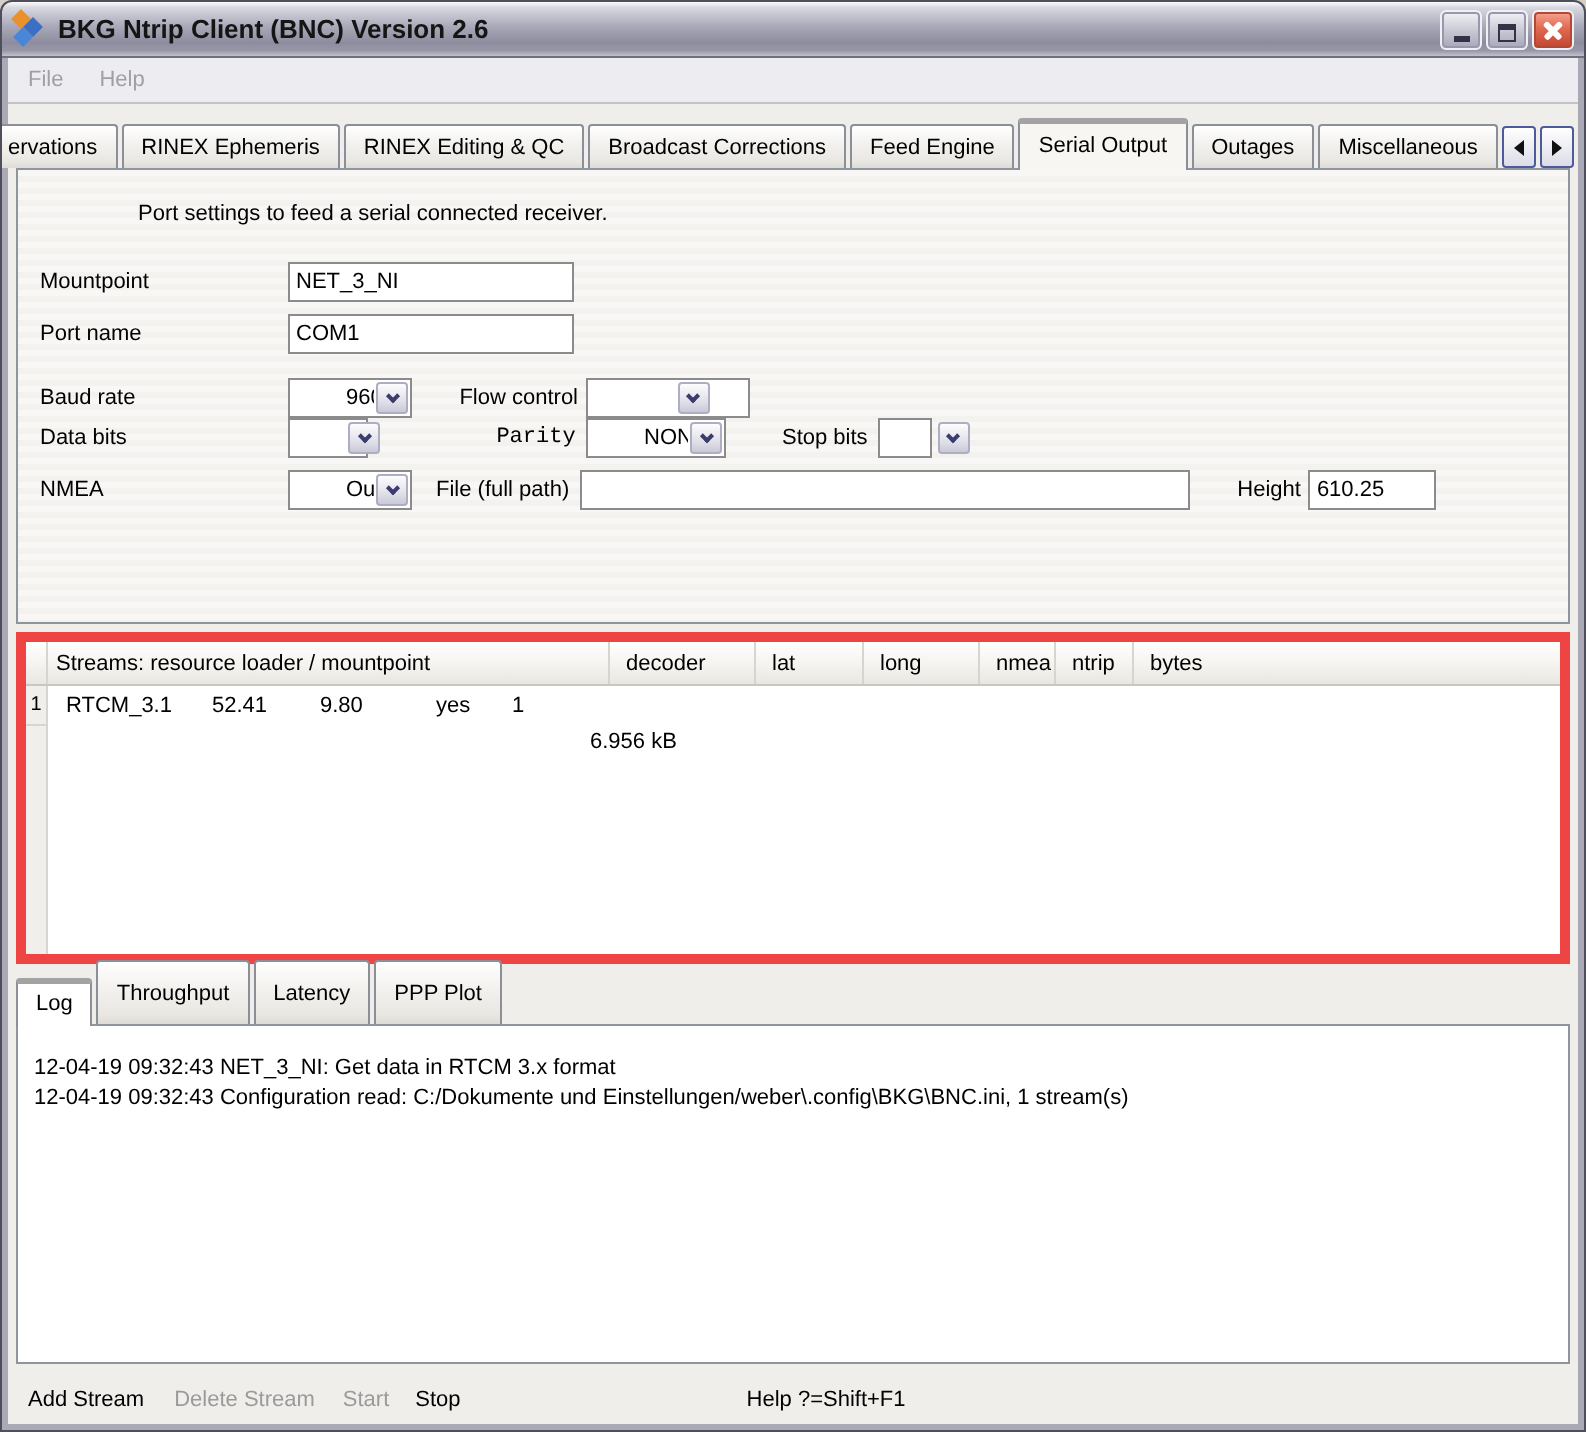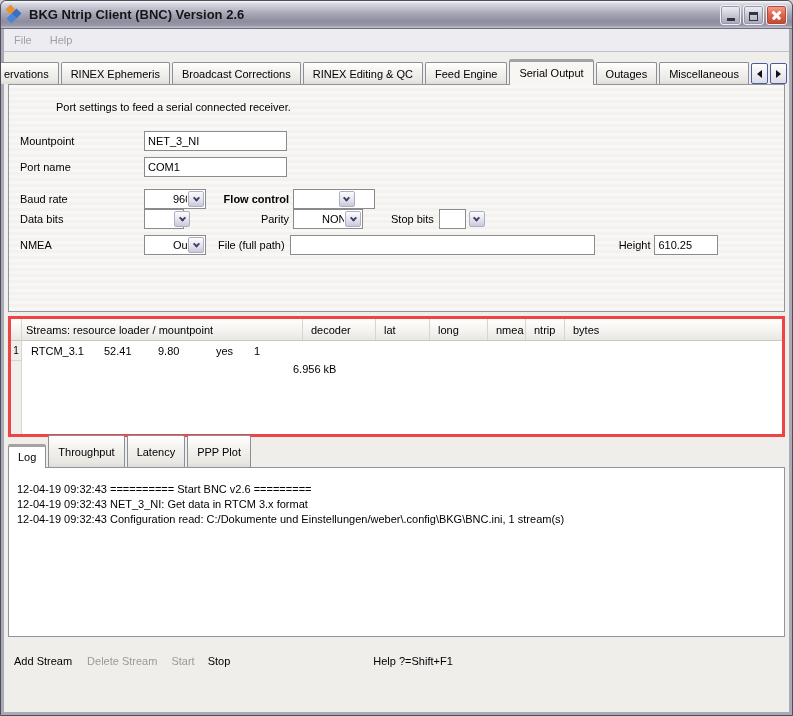--- a/index.html
+++ b/index.html
@@ -102,21 +102,21 @@
   .arr.left  { border-right:5px solid #111; }
   .arr.right { border-left:5px solid #111; }
 
   
   .pane {
     position:relative; z-index:1; flex:none;
     height:228px;
     border:1px solid #8f959c;
     background:repeating-linear-gradient(180deg,#f8f7f5 0 3px,#f3f2ee 3px 6px);
   }
-  .desc { position:absolute; left:11px; top:16px;padding-left:36px; }
+  .desc { position:absolute; left:24px; top:16px;padding-left:36px; }
   .frow { position:absolute; left:11px; height:20px; display:flex; align-items:center; white-space:nowrap; }
   .row-mount { top:46px; } .row-port { top:72px; } .row-baud { top:104px; }
   .row-data  { top:124px; } .row-nmea { top:150px; }
   .flabel { width:124px; flex:none; }
 
   .txt {
     height:20px; border:1px solid #8b8b8b; background:#fff;
     font-family:"Liberation Sans",sans-serif; font-size:11px;
     padding:0 3px; outline:none;
   }
@@ -129,30 +129,30 @@
     width:16px; height:16px; margin:1px; flex:none;
     border:1px solid #aeaec2; border-radius:2px;
     background:linear-gradient(180deg,#fdfdfe,#dcdce6 70%,#c9c9d8);
     display:flex; align-items:center; justify-content:center;
   }
   .chev { width:5px; height:5px; border-right:2px solid #3c3c6e; border-bottom:2px solid #3c3c6e;
           transform:rotate(45deg) translate(-1px,-1px); }
 
   .w143{width:143px;} .w62{width:62px;} .w82{width:82px;flex-direction:column;} .w40{width:40px;}
   .w70{width:70px;} .w27{width:27px;} .w305{width:305px;} .w64{width:64px;}
-  .lbl-flow   { width:66px; text-align:right; margin-left:17px; margin-right:4px;font-weight:bold; }
-  .lbl-parity { width:42px; text-align:right; margin-left:63px; margin-right:4px; }
+  .lbl-flow   { width:66px; text-align:right; margin-left:17px; margin-right:4px; }
+  .lbl-parity { width:42px; text-align:center; margin-left:63px; margin-right:4px;font-family:Liberation Mono, monospace; }
   .lbl-stop   { margin-left:28px; margin-right:5px; }
   .lbl-file   { margin-left:12px; margin-right:5px; }
   .lbl-height { margin-left:24px; margin-right:4px; }
 
   
   .table-box {
-    margin-top:4px; flex:none; height:121px;
-    border:3px solid #ef4444; background:#fff;
+    margin-top:4px; flex:none; height:166px;
+    border:5px solid #ef4444; background:#fff;
     position:relative; overflow:hidden;
   }
   .thead {
     display:flex; height:22px; align-items:stretch;
     background:linear-gradient(180deg,#ffffff,#f4f3ef 55%,#e9e7e2);
     border-bottom:1px solid #c9c8c0;
   }
   .th { display:flex; align-items:center; padding-left:8px; border-right:1px solid #d7d6ce; flex:none; white-space:nowrap; overflow:hidden; }
   .th.corner  { width:11px; padding:0; }
   .th.c-mount { width:281px; padding-left:4px; }
@@ -175,21 +175,21 @@
 
   
   .log-box {
     flex:none; height:170px;
     border:1px solid #8f959c; background:#fff;
     padding:14px 8px 0; overflow:hidden; position:relative; z-index:1;
   }
   .log-line { line-height:15px; white-space:pre; }
 
   
-  .button-row { margin-top:6px; height:24px; flex:none; display:flex; align-items:flex-end; padding:0 6px; }
+  .button-row { margin-top:6px; height:24px; flex:none; display:flex; align-items:center; padding:0 6px; }
   .flatbtn { cursor:default; white-space:nowrap; }
   .btn-del   { margin-left:15px; color:#9a9a9a; }
   .btn-start { margin-left:14px; color:#9a9a9a; }
   .btn-stop  { margin-left:13px; }
   .btn-help  { margin-left:143px; }
 </style>
 </head>
 <body>
 
 <div class="window">
@@ -225,24 +225,24 @@
       <div class="content">
 
         <div class="tabbar top">
           <div class="tab clipped">
             <span>ervations</span>
           </div>
           <div class="tab">
             <span>RINEX Ephemeris</span>
           </div>
           <div class="tab">
+            <span>RINEX Editing &amp; QC</span>
+          </div>
+          <div class="tab">
             <span>Broadcast Corrections</span>
-          </div>
-          <div class="tab">
-            <span>RINEX Editing &amp; QC</span>
           </div>
           <div class="tab">
             <span>Feed Engine</span>
           </div>
           <div class="tab selected">
             <span>Serial Output</span>
           </div>
           <div class="tab">
             <span>Outages</span>
           </div>
@@ -361,21 +361,20 @@
           </div>
           <div class="tab">
             <span>Latency</span>
           </div>
           <div class="tab">
             <span>PPP Plot</span>
           </div>
         </div>
 
         <div class="log-box">
-          <div class="log-line">12-04-19 09:32:43 ========== Start BNC v2.6 =========</div>
           <div class="log-line">12-04-19 09:32:43 NET_3_NI: Get data in RTCM 3.x format</div>
           <div class="log-line">12-04-19 09:32:43 Configuration read: C:/Dokumente und Einstellungen/weber\.config\BKG\BNC.ini, 1 stream(s)</div>
         </div>
 
         <div class="button-row">
           <span class="flatbtn btn-add">Add Stream</span>
           <span class="flatbtn btn-del">Delete Stream</span>
           <span class="flatbtn btn-start">Start</span>
           <span class="flatbtn btn-stop">Stop</span>
           <span class="flatbtn btn-help">Help ?=Shift+F1</span>

